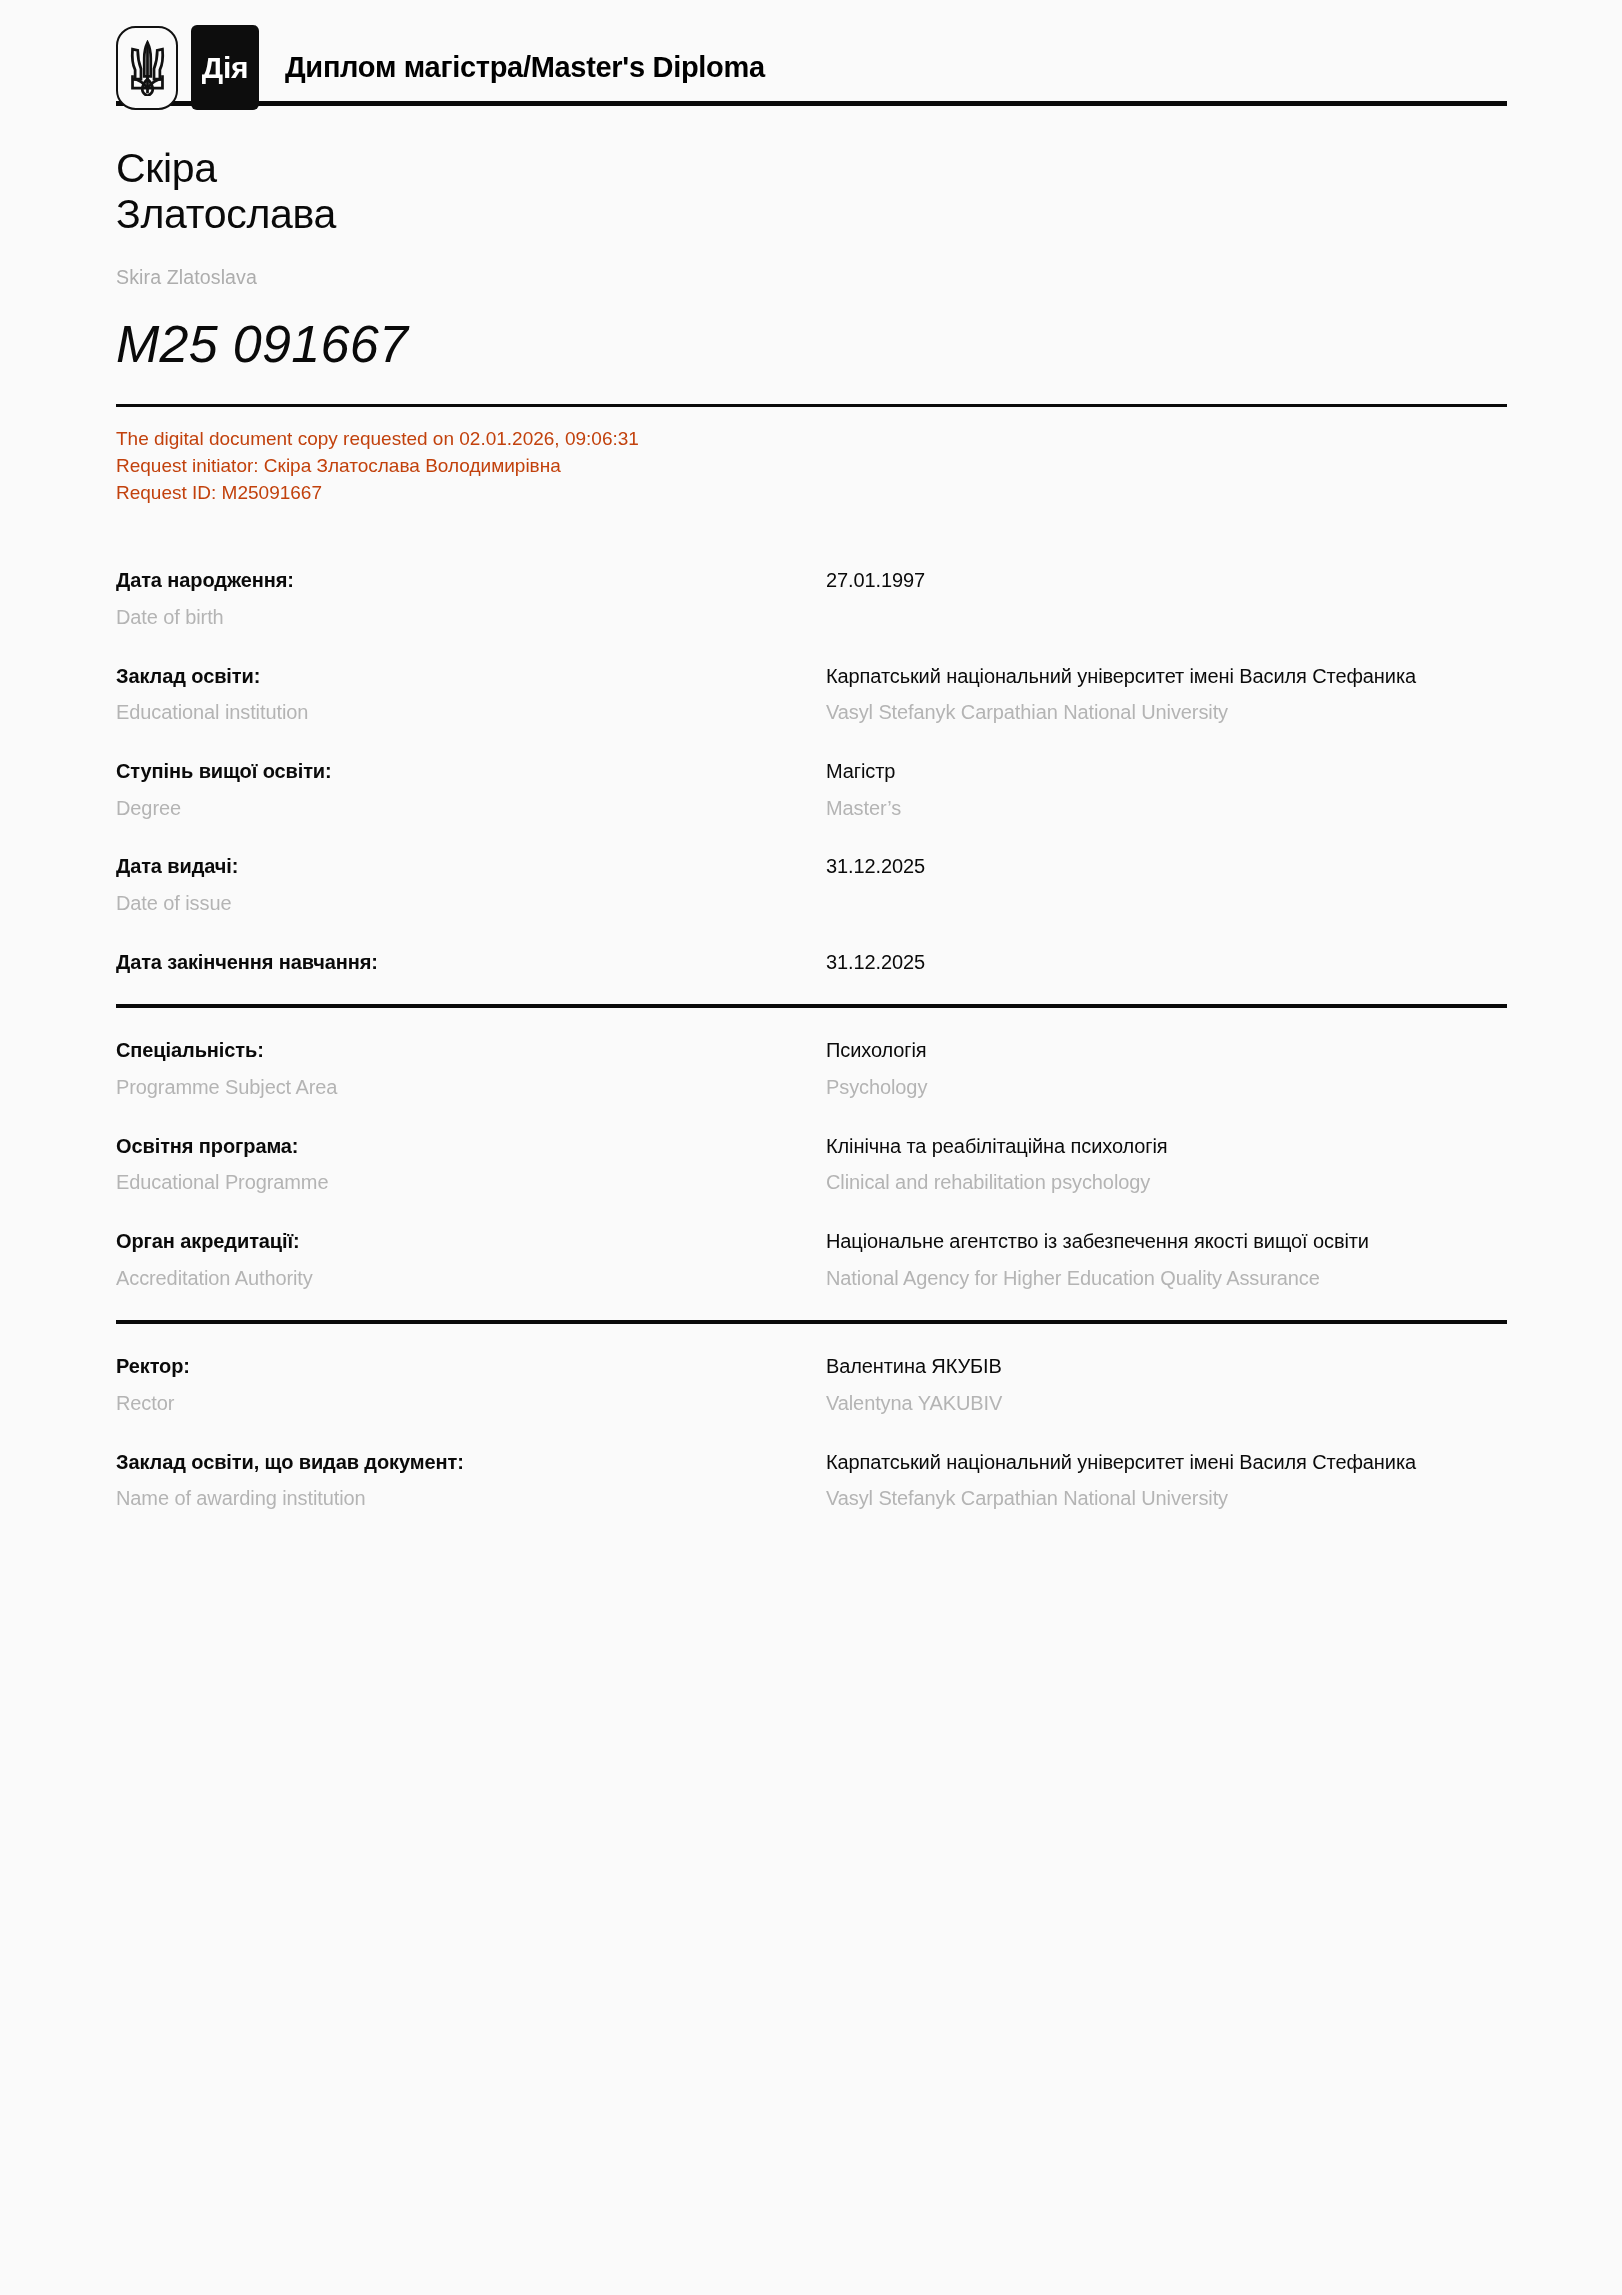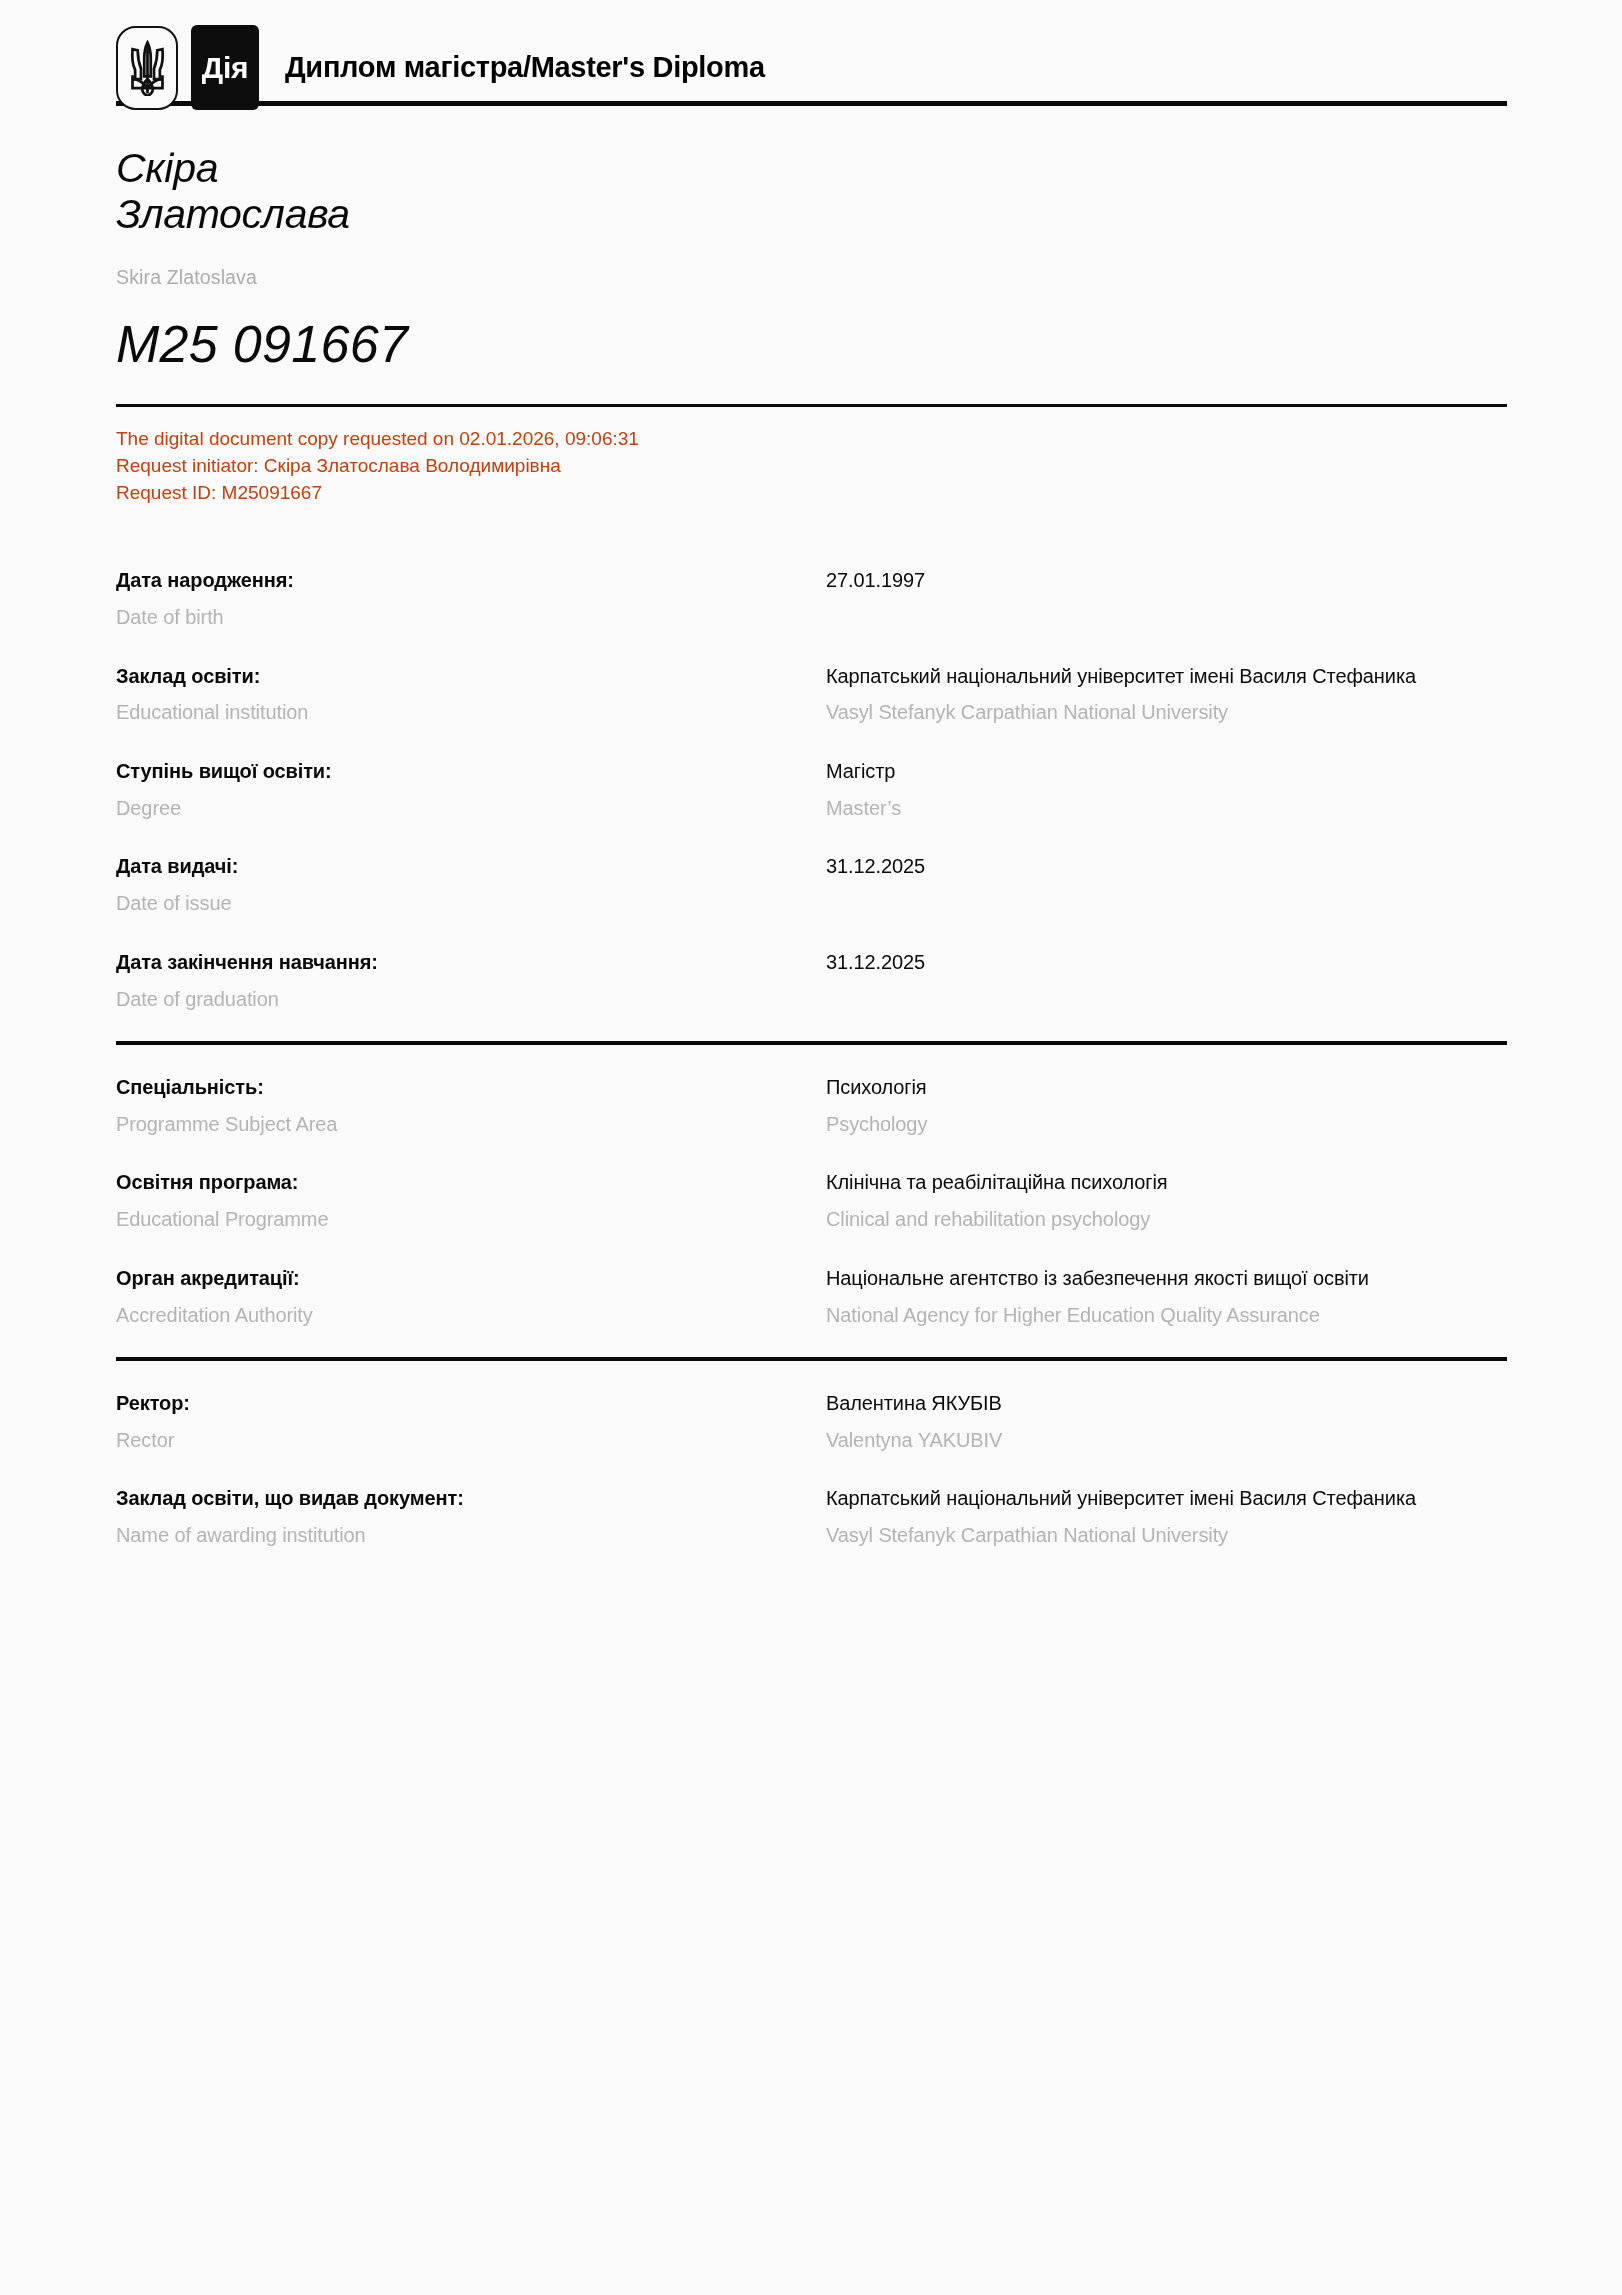--- a/index.html
+++ b/index.html
@@ -90,21 +90,20 @@
   .identity {
     padding-top: 39px;
   }
   .holder-name {
     font-size: 41px;
     font-weight: 400;
     line-height: 1.14;
     letter-spacing: -0.3px;
     color: #0a0a0a;
     white-space: pre-line;
-    font-style: italic;
   }
   .holder-name-latin {
     margin-top: 27.5px;
     font-size: 19.6px;
     color: #adadad;
     font-weight: 400;
     letter-spacing: 0.1px;
   }
   .doc-number {
     margin-top: 29px;
@@ -257,21 +256,20 @@
       </div>
       <div class="col-value">
         <div class="txt-uk value">31.12.2025</div>
 
       </div>
     </div>
 
     <div class="row">
       <div class="col-label">
         <div class="txt-uk">Дата закінчення навчання:</div>
-        <div class="txt-en">Date of graduation</div>
       </div>
       <div class="col-value">
         <div class="txt-uk value">31.12.2025</div>
 
       </div>
     </div>
   </div>
 
   <div class="rule thin"></div>
 

